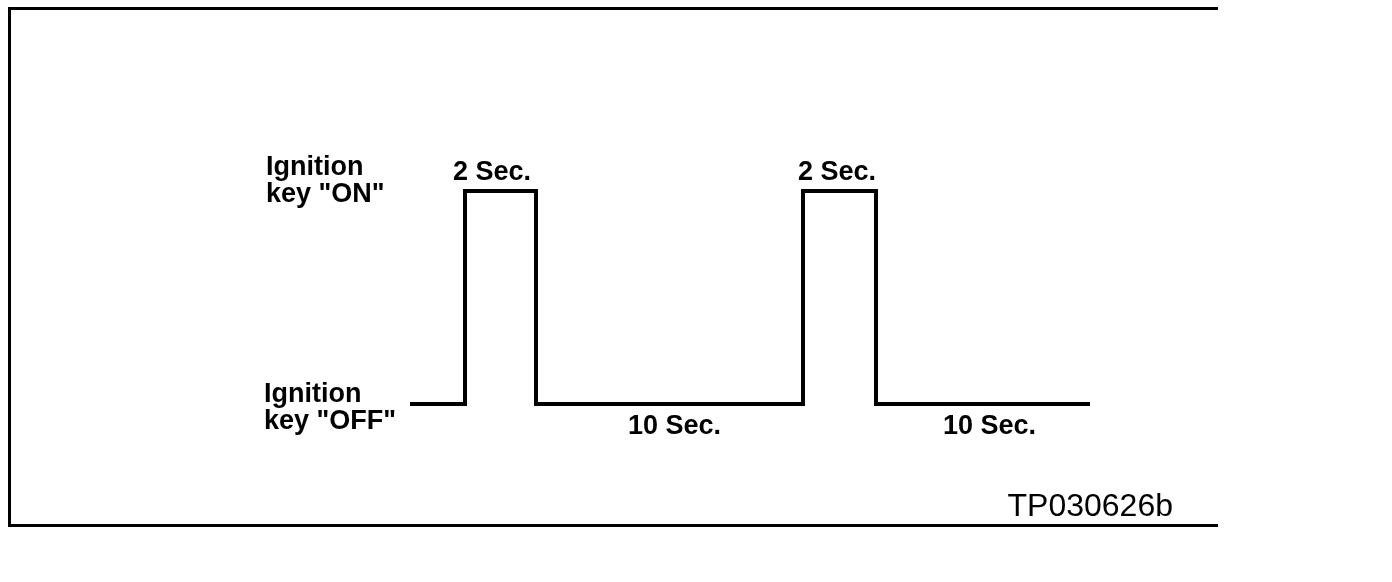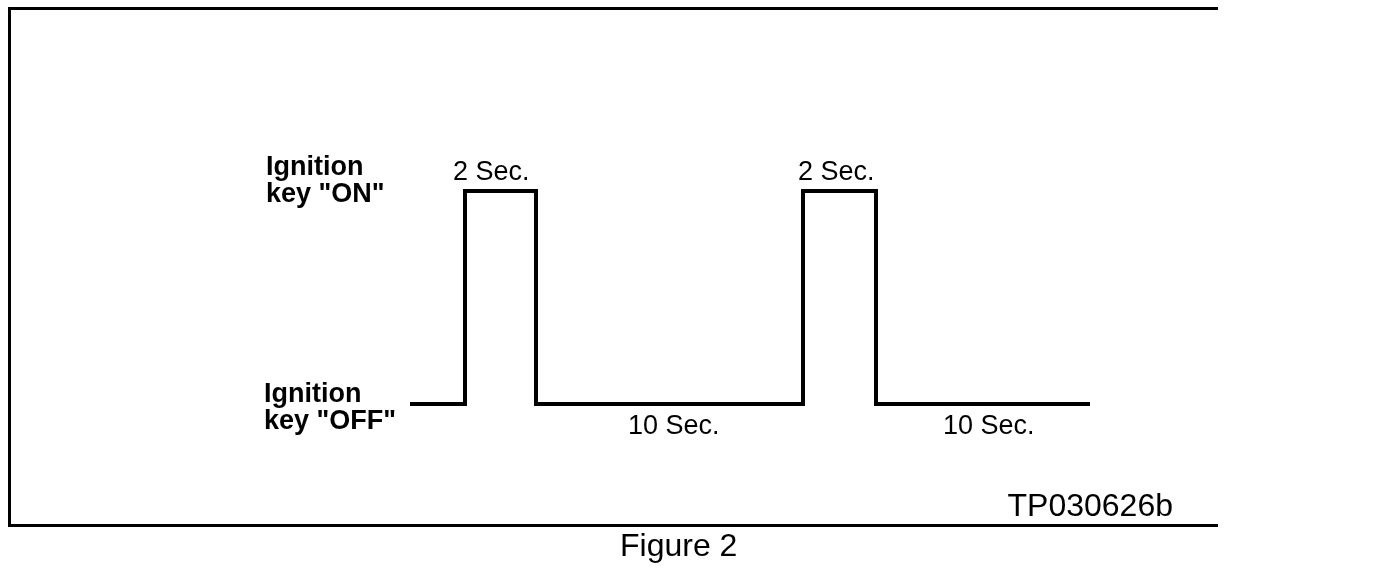--- a/index.html
+++ b/index.html
@@ -42,21 +42,21 @@
   }
   .signal-label {
     position: absolute;
     font-weight: bold;
     font-size: 27px;
     line-height: 27px;
     white-space: nowrap;
   }
   .timing-label {
     position: absolute;
-    font-weight: normal;
+    font-weight: bold;
     font-size: 27px;
     line-height: 27px;
     white-space: nowrap;
   }
   #label-ignition-on  { left: 266px; top: 153px; }
   #label-ignition-off { left: 264px; top: 380px; }
   #label-pulse1 { left: 453px; top: 158px; }
   #label-pulse2 { left: 798px; top: 158px; }
   #label-gap1   { left: 628px; top: 412px; }
   #label-gap2   { left: 943px; top: 412px; }
@@ -101,15 +101,14 @@
   <div class="timing-label" id="label-pulse1">2 Sec.</div>
 
   <div class="timing-label" id="label-pulse2">2 Sec.</div>
 
   <div class="timing-label" id="label-gap1">10 Sec.</div>
 
   <div class="timing-label" id="label-gap2">10 Sec.</div>
 
   <div class="ref-code">TP030626b</div>
 
-  <div class="figure-caption">Figure 2</div>
 
 </div>
 
 </body></html>

